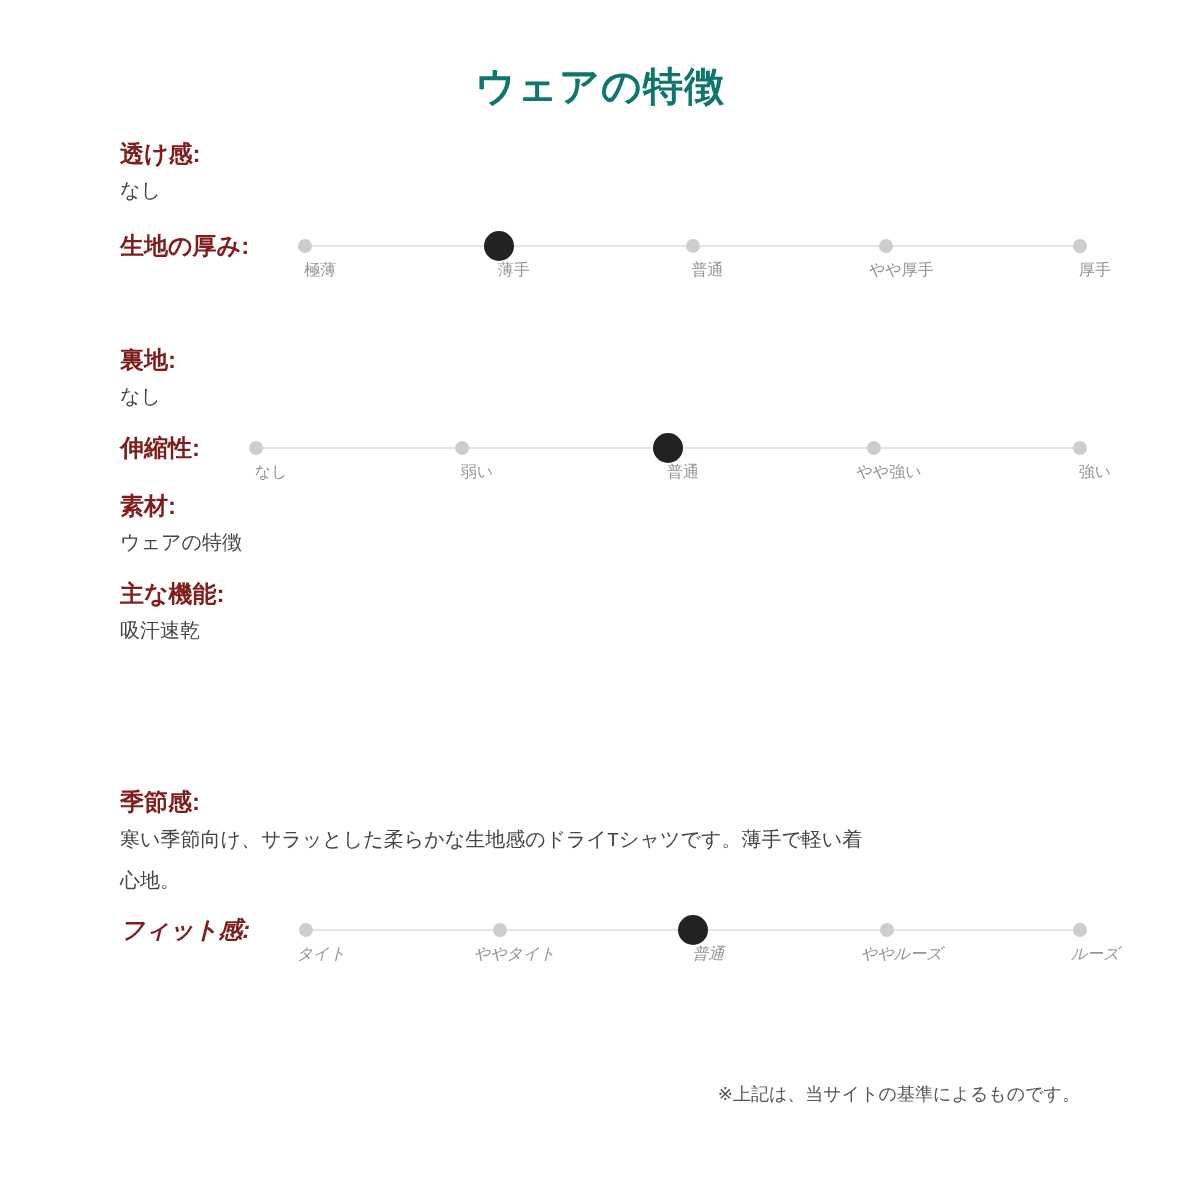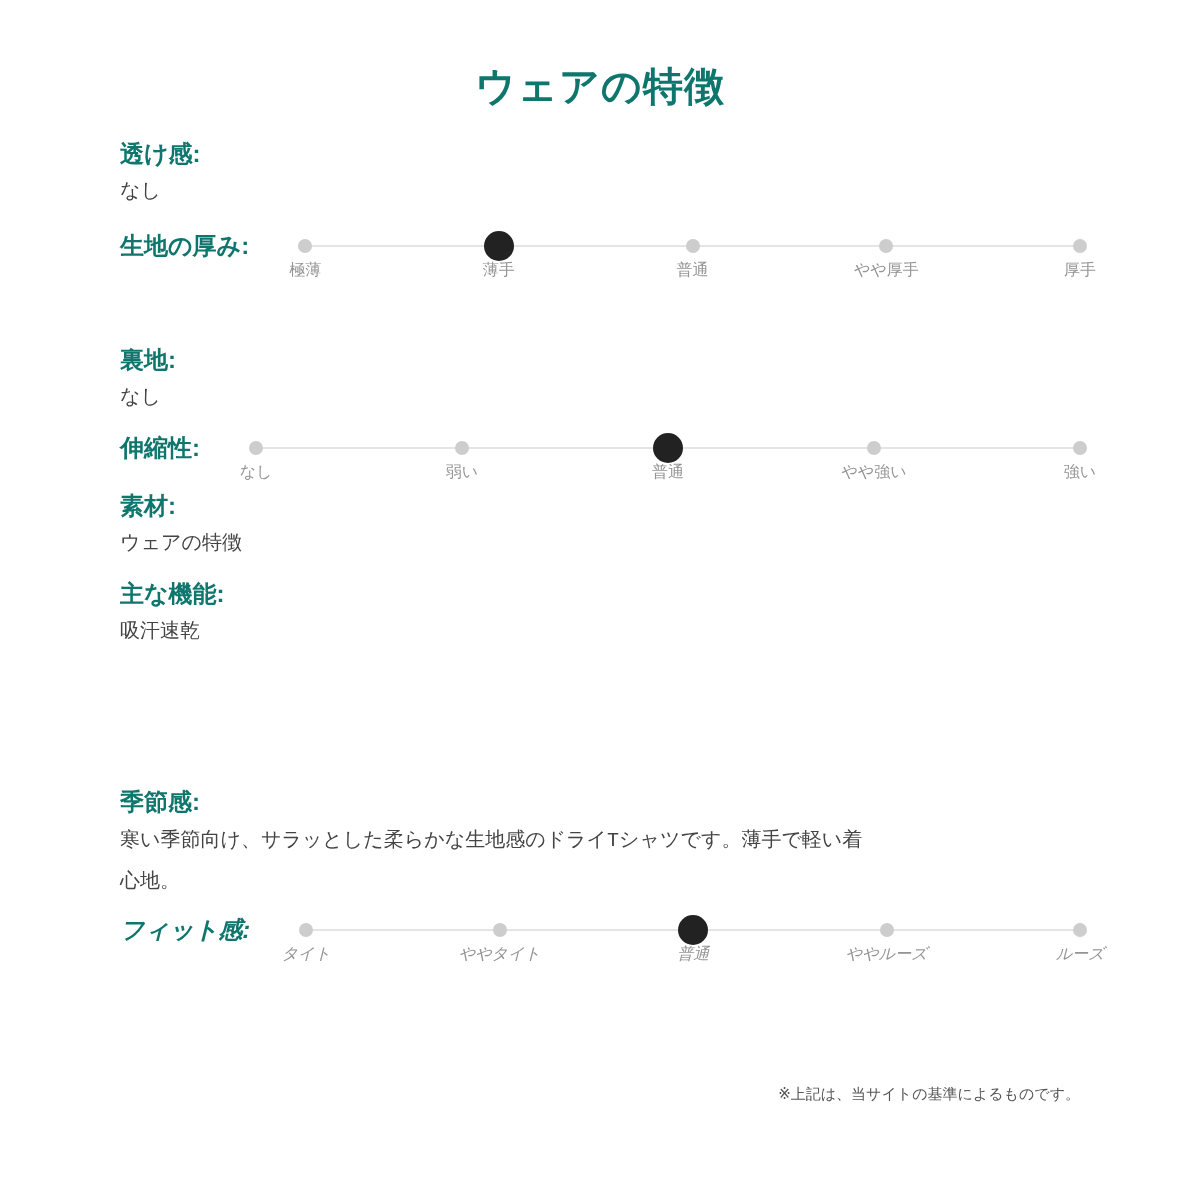--- a/index.html
+++ b/index.html
@@ -23,21 +23,21 @@
     font-weight: bold;
     text-align: center;
     color: #0f766e;
     letter-spacing: 1px;
   }
   .field-label {
     margin: 0;
     font-size: 24px;
     line-height: 32px;
     font-weight: bold;
-    color: #0f766e;
+    color: #7f1d1d;
   }
   .field-value {
     margin: 6px 0 0 0;
     font-size: 20px;
     line-height: 28px;
     color: #444;
   }
   
   .slider-row { display: flex; align-items: flex-start; gap: 40px; }
   .slider-row .field-label { flex: 0 0 auto; }
@@ -61,21 +61,21 @@
     width: 14px; height: 14px;
     border-radius: 50%;
     background: var(--dot-color, #cdcdcd);
   }
   .stop.selected .dot {
     width: 30px; height: 30px;
     background: var(--dot-selected-color, #222222);
   }
   .tick-label {
     position: absolute;
-    left: 0; top: 30px;
+    left: 15px; top: 30px;
     transform: translateX(-50%);
     white-space: nowrap;
     font-size: 16px;
     color: #949494;
   }
   
   .field-sheerness { margin-top: 28px; }
   .row-thickness   { margin-top: 26px; }
   .field-lining    { margin-top: 56px; }
   .row-stretch     { margin-top: 22px; }
@@ -86,21 +86,21 @@
     margin-top: 2px;
     max-width: 770px;
     line-height: 41px;
     white-space: pre-line;
     font-family: Liberation Mono, monospace;
   }
   .row-fit         { margin-top: 12px; font-style: italic; }
   .footnote {
     margin-top: 112px;
     text-align: right;
-    font-size: 15px;
+    font-size: 18px;
     line-height: 20px;
     color: #555;
   }
 </style>
 </head>
 <body>
 
 <div class="content">
 
   <h1 class="page-title">ウェアの特徴</h1>

